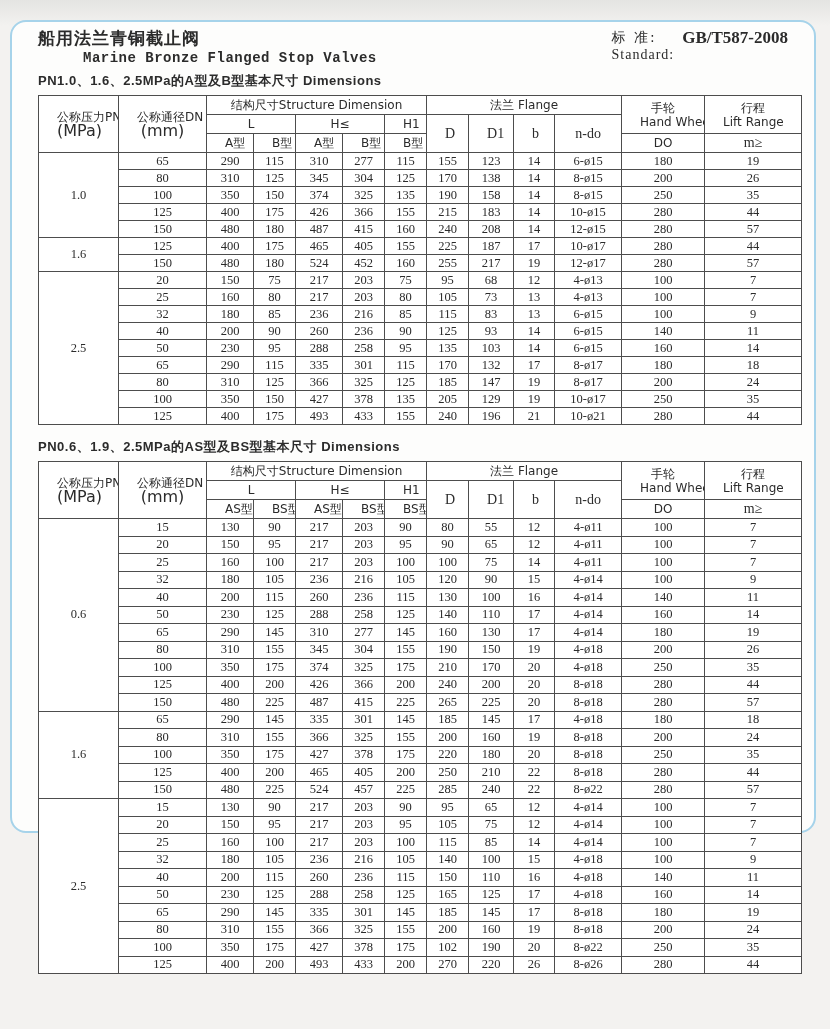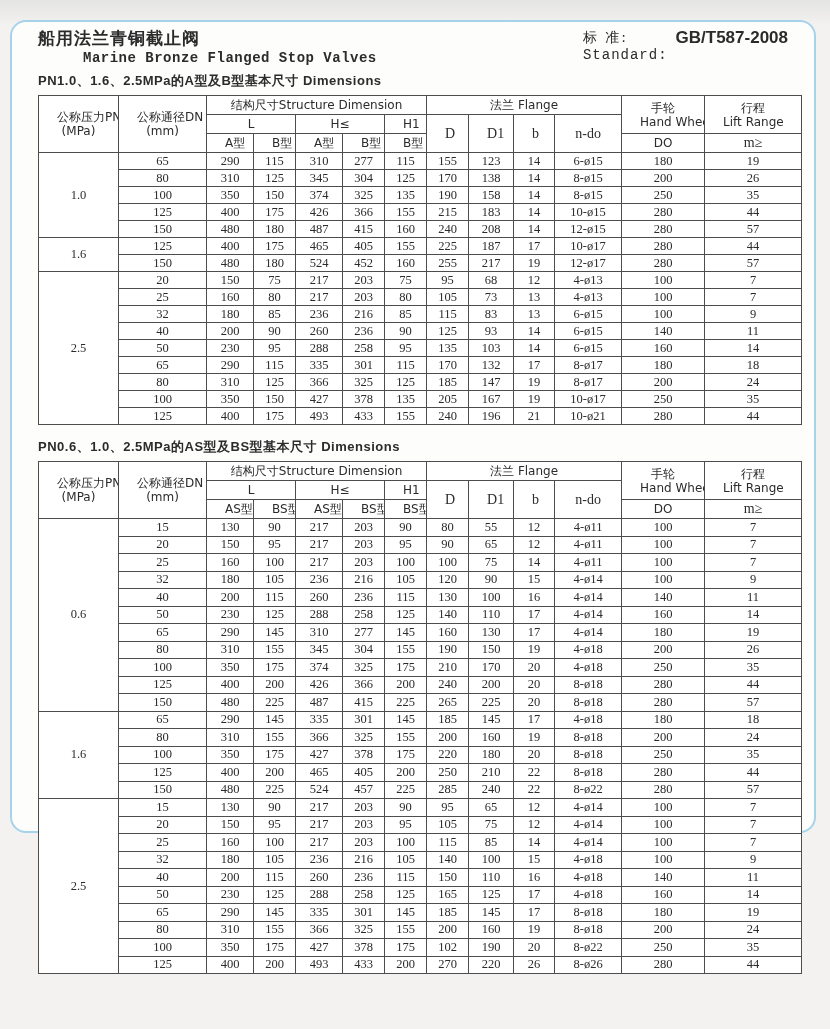--- a/index.html
+++ b/index.html
@@ -23,43 +23,43 @@
   
   .hdr { display:flex; justify-content:space-between; align-items:flex-start; }
   .title-zh { font-size:17px; font-weight:bold; line-height:21px;
               font-family:"DejaVu Sans", sans-serif; letter-spacing:1px; }
   .title-en { font-size:14px; font-weight:bold; line-height:19px;
               font-family:"Liberation Mono", monospace; letter-spacing:0.5px;padding-left:45px; }
   .std { display:flex; align-items:flex-start; margin-right:8px; }
   .std-labels { text-align:left; margin-right:8px; }
   .std-zh { font-size:14px; font-family:"DejaVu Sans", sans-serif;
             line-height:18px; letter-spacing:2px; }
-  .std-en { font-size:14px; font-family:Liberation Mono, monospace;
+  .std-en { font-size:14px; font-family:Liberation Serif, serif;
             line-height:18px; letter-spacing:1px; }
   .std-val { font-size:17px; font-weight:bold;
-             font-family:Liberation Sans, sans-serif; }
+             font-family:Liberation Serif, serif; }
 
   .caption { font-size:13px; font-weight:bold; letter-spacing:0.5px;
              font-family:Liberation Sans, sans-serif; margin:4px 0 5px 0; }
   .caption2 { margin-top:13px; }
 
   
   table.dims { border-collapse:collapse; table-layout:fixed; width:763px;
                background:#fff; }
   table.dims th, table.dims td {
     border:1px solid #4d4d4d; text-align:center; vertical-align:middle;
     overflow:hidden; white-space:nowrap;
   }
   table.dims th {
     font-weight:normal; font-size:12px;
     font-family:"DejaVu Sans", sans-serif; line-height:14px;
     height:19px; padding:0 18px;
   }
   table.dims th.big { font-size:14px; font-family:"Liberation Serif", serif; }
-  table.dims th .sub { font-size:12px; }
+  table.dims th .sub { font-size:16px; }
   table.dims td {
     font-size:12.5px; font-family:"Liberation Serif", serif;
     height:17px; padding:0;
   }
   #table2 td { height:17.5px; }
   td.pn-cell { font-size:13px; }
 </style>
 </head>
 <body>
 
@@ -339,21 +339,21 @@
             <td>24</td>
           </tr>
           <tr>
             <td>100</td>
             <td>350</td>
             <td>150</td>
             <td>427</td>
             <td>378</td>
             <td>135</td>
             <td>205</td>
-            <td>167</td>
+            <td>129</td>
             <td>19</td>
             <td>10-ø17</td>
             <td>250</td>
             <td>35</td>
           </tr>
           <tr>
             <td>125</td>
             <td>400</td>
             <td>175</td>
             <td>493</td>
@@ -362,21 +362,21 @@
             <td>240</td>
             <td>196</td>
             <td>21</td>
             <td>10-ø21</td>
             <td>280</td>
             <td>44</td>
           </tr>
         </tbody>
     </table>
 
-    <div class="caption caption2">PN0.6、1.0、2.5MPa的AS型及BS型基本尺寸 Dimensions</div>
+    <div class="caption caption2">PN0.6、1.9、2.5MPa的AS型及BS型基本尺寸 Dimensions</div>
 
     <table class="dims" id="table2">
       <colgroup>
         <col style="width:80px">
           <col style="width:88px">
         <col style="width:47px">
           <col style="width:42px">
         <col style="width:47px">
           <col style="width:42px">
           <col style="width:42px">

